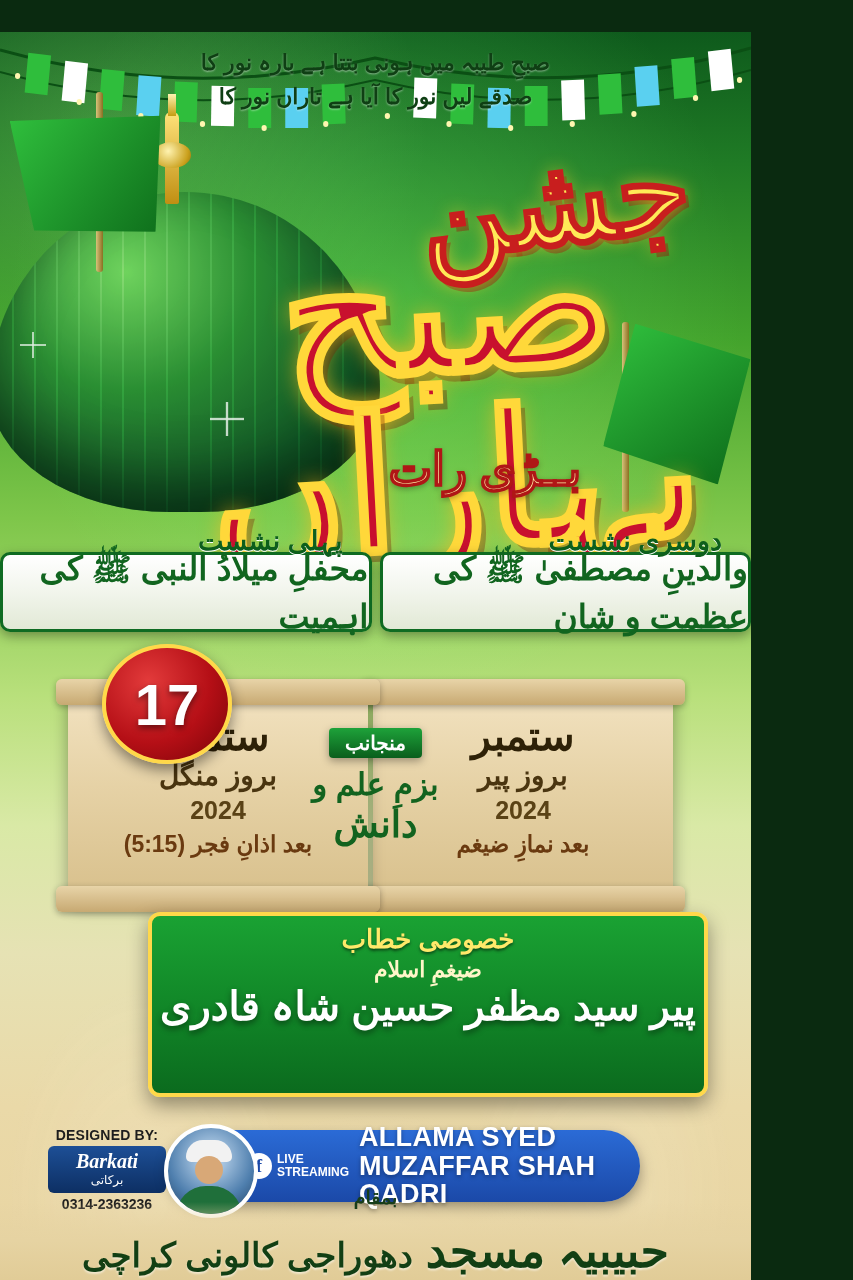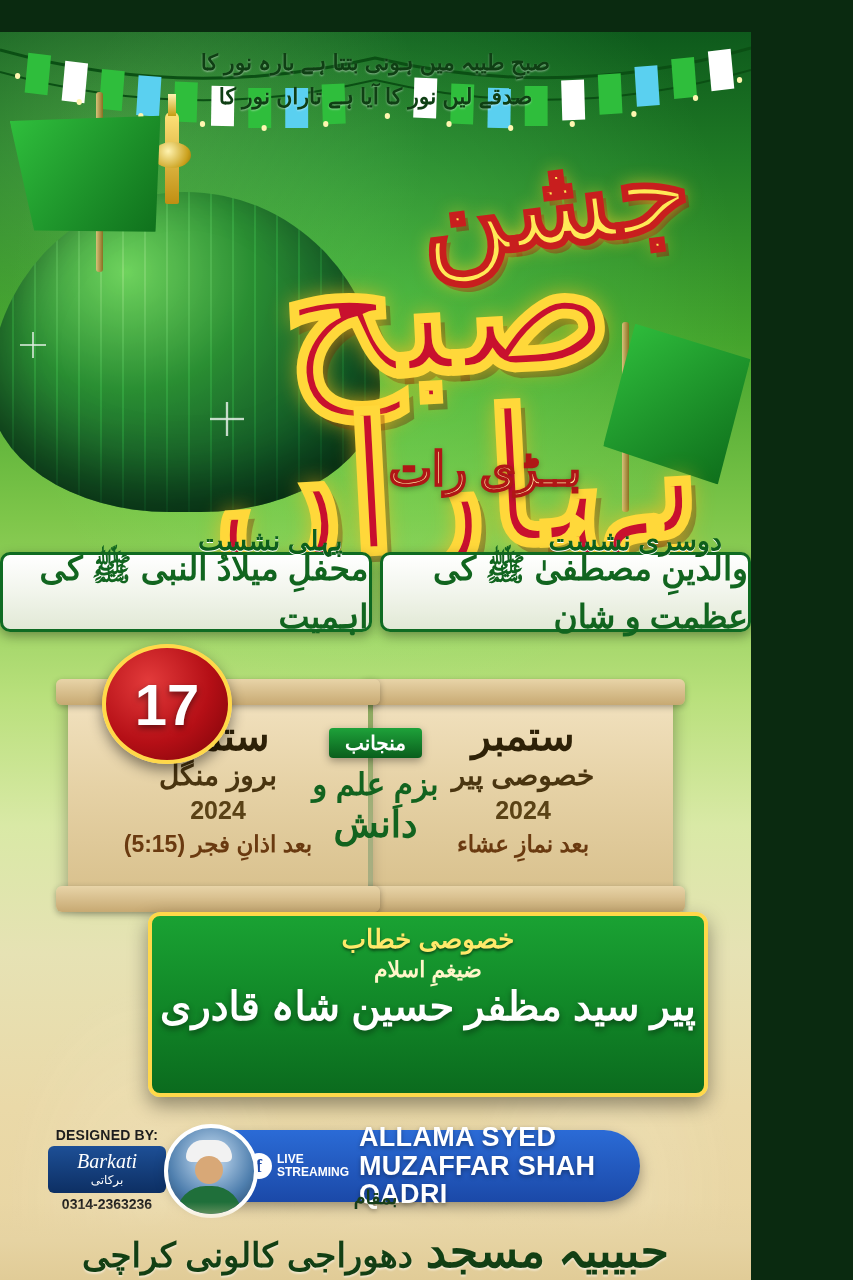--- a/index.html
+++ b/index.html
@@ -378,21 +378,21 @@
     margin-top: 3px;
     background: linear-gradient(180deg, #1d4f96, #0d2f63);
     color: #fff;
     border-radius: 6px;
     padding: 4px 0 6px;
   }
   .designed .dlogo .bn {
     font-family: "Liberation Serif", serif;
     font-style: italic;
     font-size: 20px;
-    font-weight: normal;
+    font-weight: bold;
   }
   .designed .dlogo .bu { font-size: 12px; }
   .designed .dphone {
     margin-top: 3px;
     font-size: 14px;
     font-weight: bold;
   }
   
   .livebar {
     position: absolute;
@@ -598,23 +598,23 @@
       <div class="session-title">دوسری نشست</div>
       <div class="session-text">والدینِ مصطفیٰ ﷺ کی عظمت و شان</div>
     </div>
   </div>
 
   <div class="dates">
 
     <div class="scroll scroll-right">
       <div class="scroll-inner">
         <div class="scroll-month">ستمبر</div>
-        <div class="scroll-day">خصوصی پیر</div>
+        <div class="scroll-day">بروز پیر</div>
         <div class="scroll-year">2024</div>
-        <div class="scroll-time">بعد نمازِ عشاء</div>
+        <div class="scroll-time">بعد نمازِ ضیغم</div>
       </div>
     </div>
 
     <div class="scroll scroll-left">
       <div class="scroll-inner">
         <div class="scroll-month">ستمبر</div>
         <div class="scroll-day">بروز منگل</div>
         <div class="scroll-year">2024</div>
         <div class="scroll-time">بعد اذانِ فجر (5:15)</div>
       </div>

